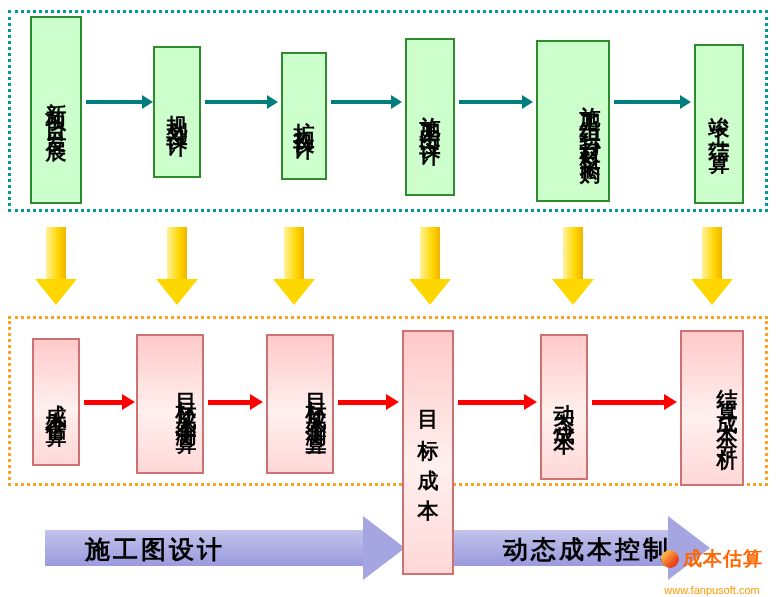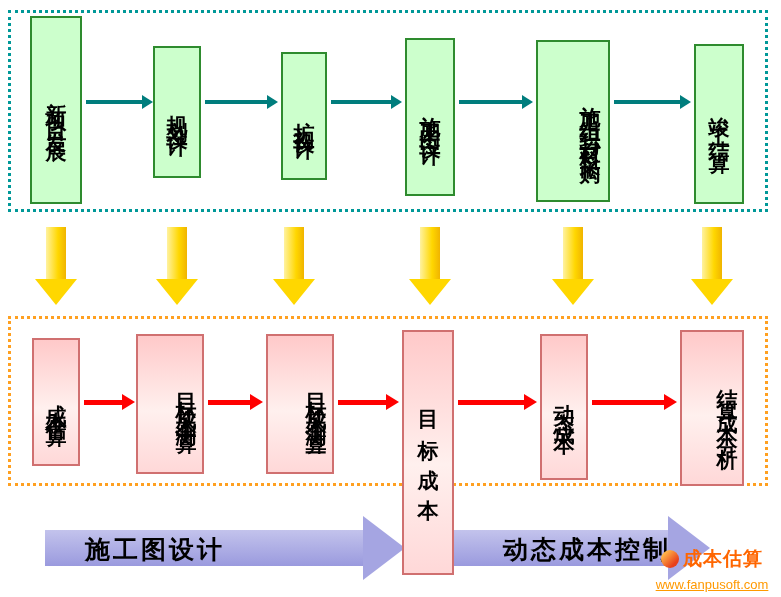--- a/index.html
+++ b/index.html
@@ -51,21 +51,21 @@
   .phase-label { position:absolute; font-size:25px; font-weight:bold;
     letter-spacing:3px; color:#000; z-index:2; white-space:nowrap; }
 
   
   .watermark { position:absolute; left:645px; top:546px; width:134px;
     text-align:center; z-index:4; }
   .wm-brand-row { display:flex; align-items:center; justify-content:center; gap:4px; }
   .wm-logo { display:inline-block; width:18px; height:18px; border-radius:50%;
     background:linear-gradient(135deg,#ffb347 20%,#e8401c 75%); }
   .wm-brand { font-size:19px; font-weight:bold; color:#ff6600; letter-spacing:1px; }
-  .wm-url { font-size:13px; color:#ff9900; margin-top:5px;text-decoration:underline; }
+  .wm-url { font-size:11px; color:#ff9900; margin-top:12px; }
 </style>
 </head>
 <body>
 
 <div class="canvas">
 
   <div class="dash-box dash-top" style="left:8px; top:10px; width:760px; height:202px;"></div>
   <div class="dash-box dash-bottom" style="left:8px; top:316px; width:760px; height:170px;"></div>
 
   <div class="vbox gbox" style="left:30px; top:16px; width:52px; height:188px; line-height:48px; letter-spacing:10px;">新项目发展</div>

